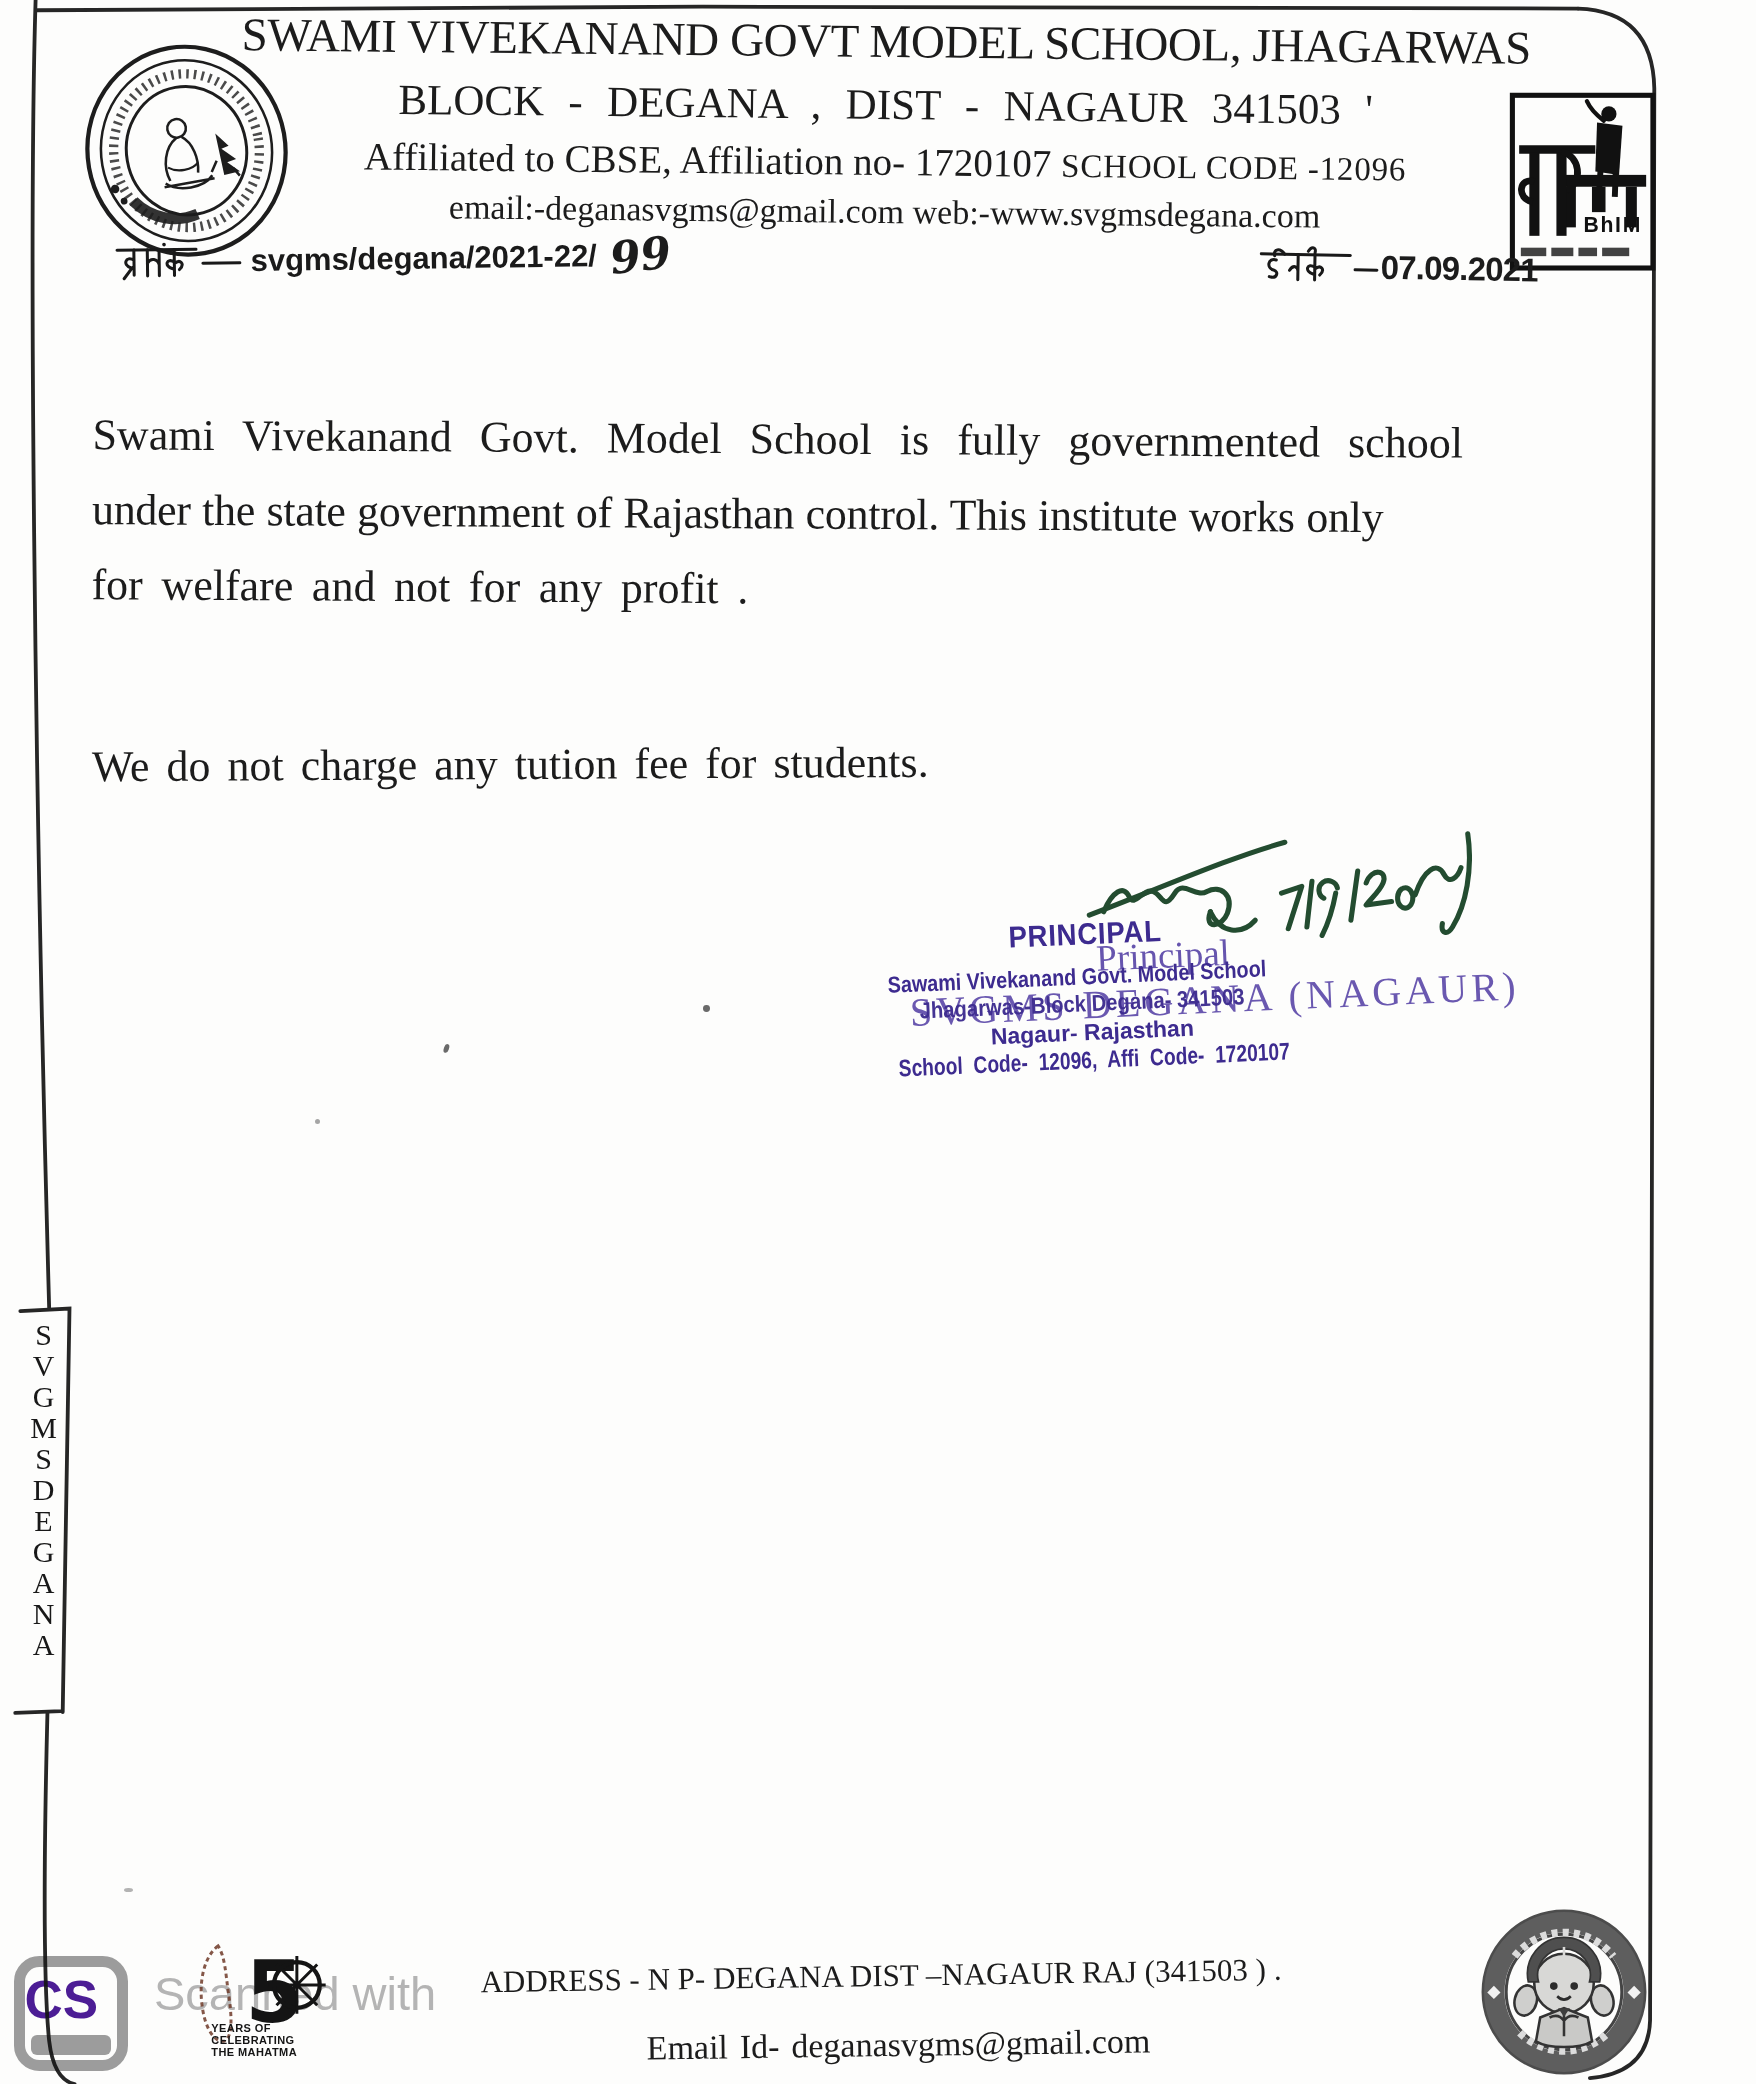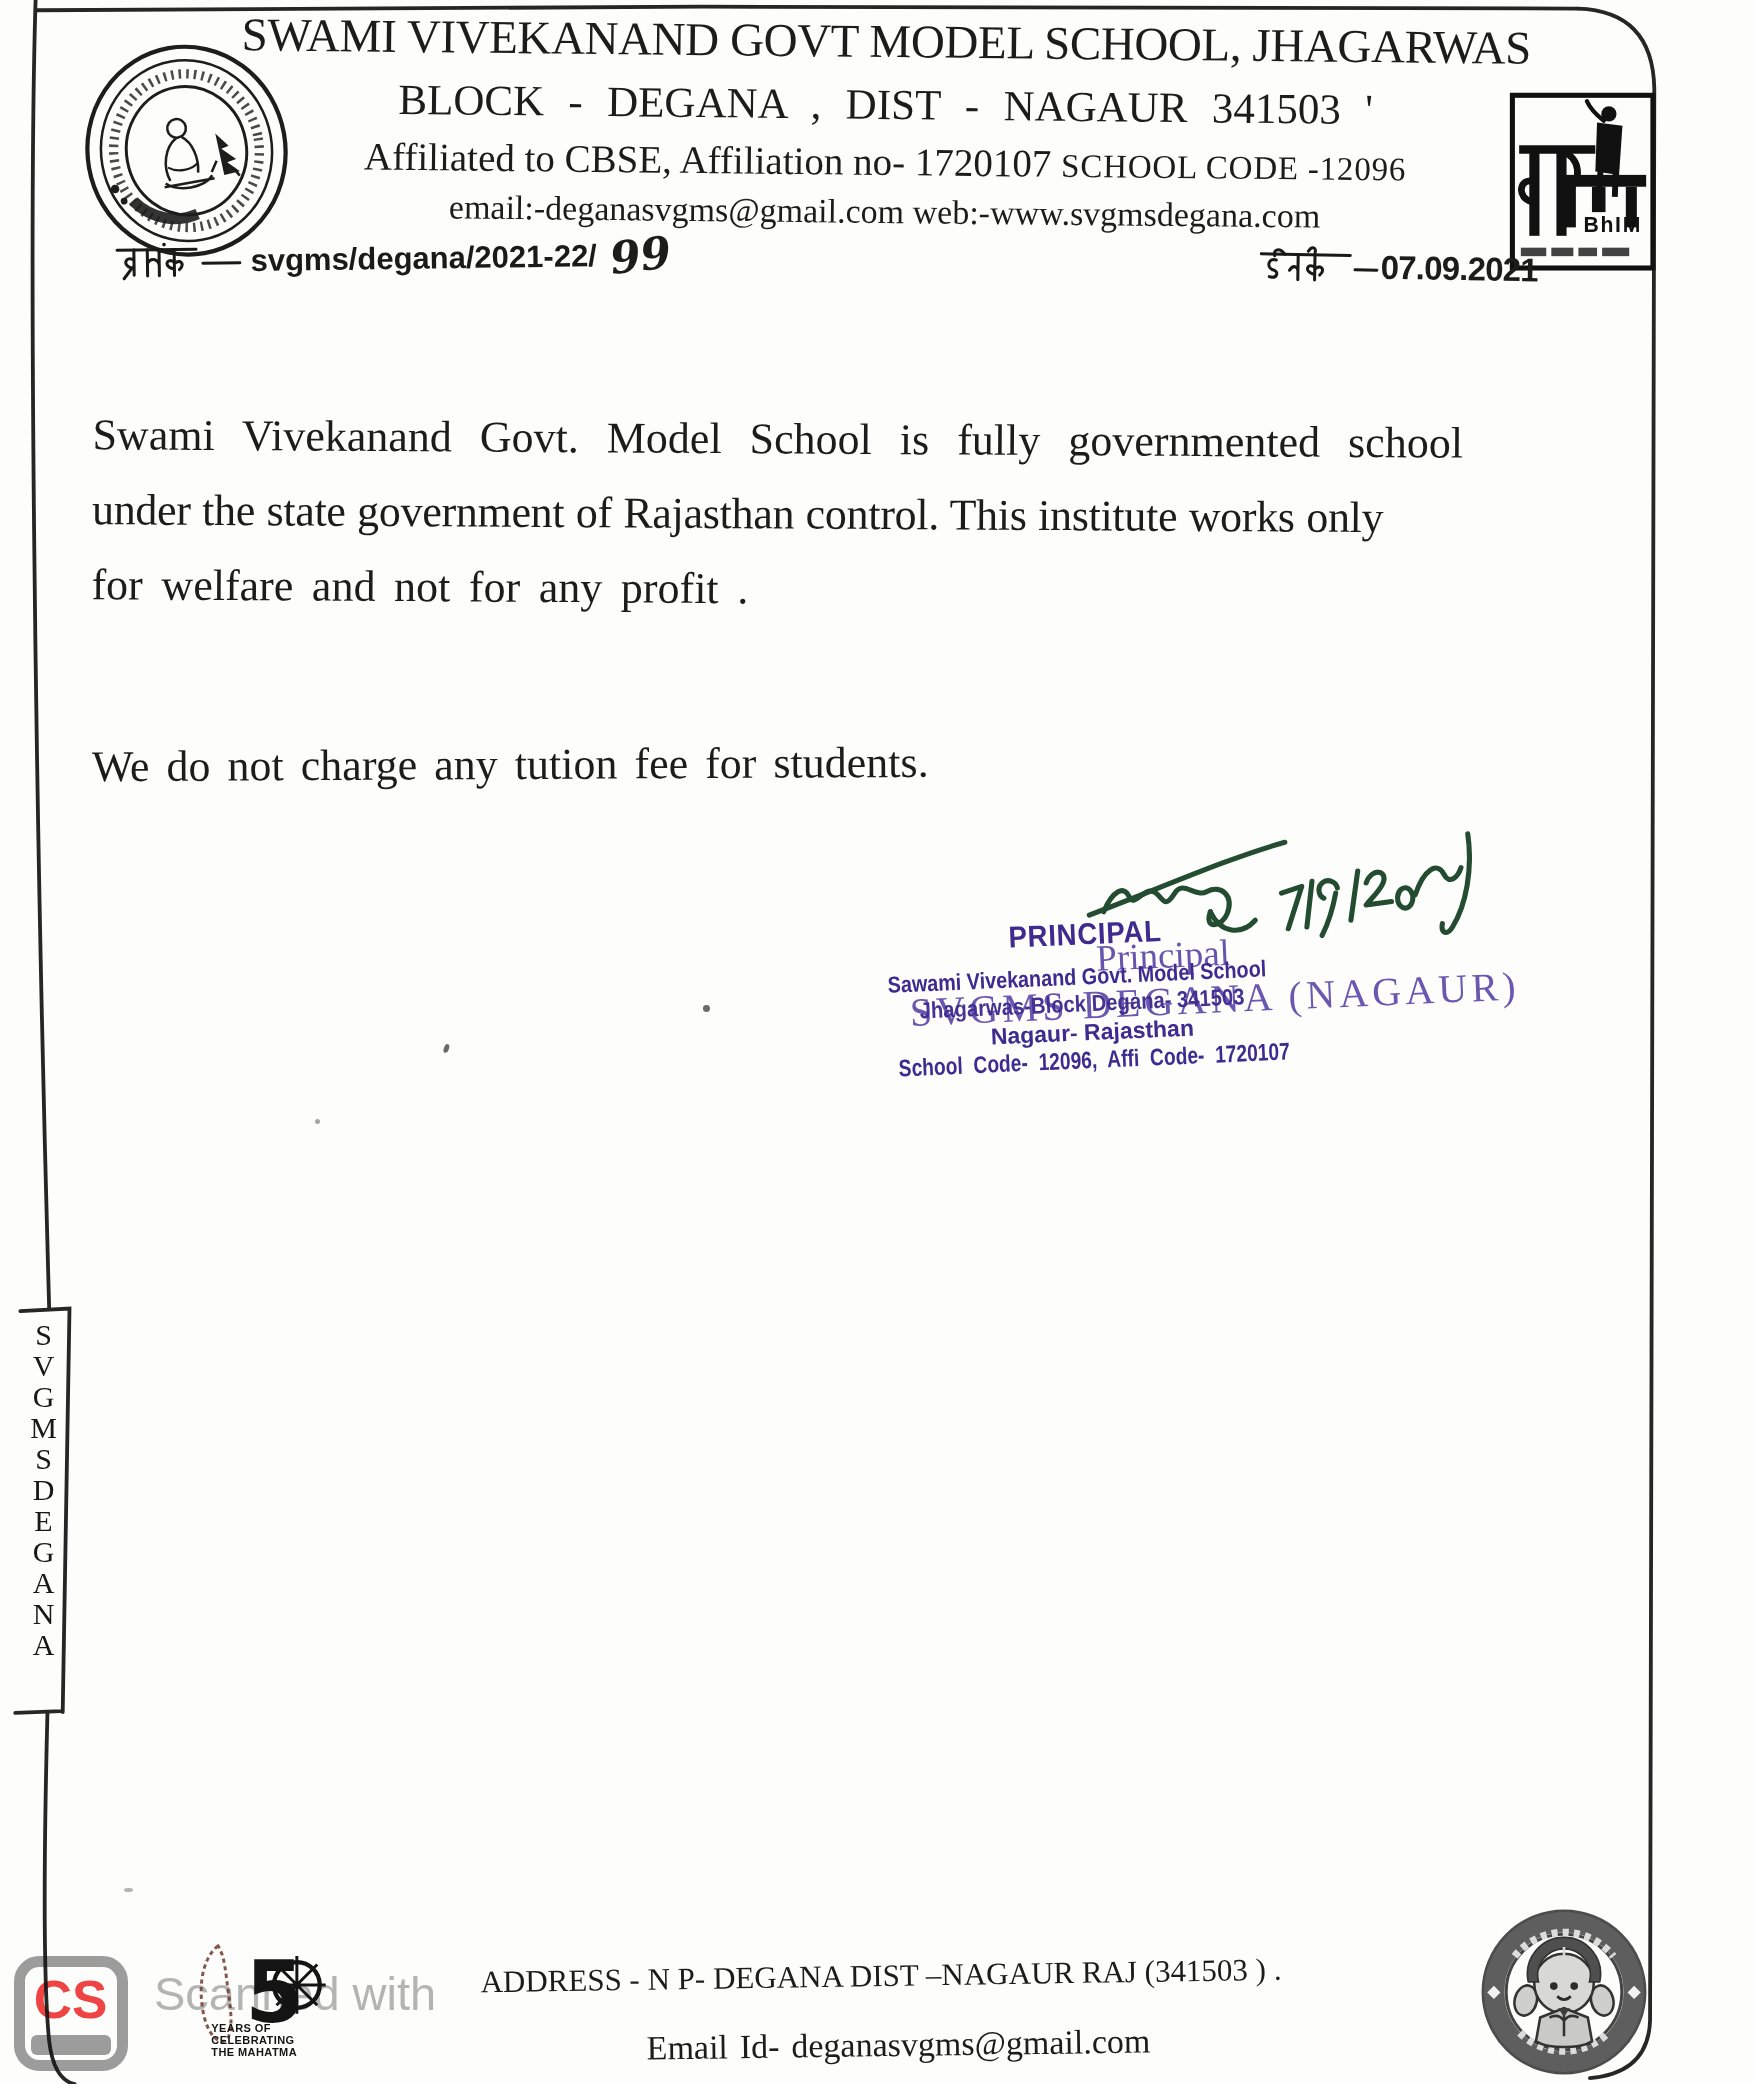--- a/index.html
+++ b/index.html
@@ -47,22 +47,22 @@
   .spine{left:24px;top:1319px;width:39px;display:flex;flex-direction:column;align-items:center;
          font-size:30px;line-height:31px;color:#181818;}
   
   .f-address{left:93px;top:1958px;width:1576px;text-align:center;font-size:31px;
              transform:rotate(-0.9deg);white-space:nowrap;}
   .f-email{left:102px;top:2026px;width:1593px;text-align:center;font-size:34px;word-spacing:3.4px;
            transform:rotate(-0.8deg);white-space:nowrap;}
   
   .cs-logo{left:13.6px;top:1956px;width:92px;height:93px;border:11px solid #9c9c9c;border-radius:25.4px;
            background:#fdfdfc;}
-  .cs-letters{position:absolute;left:0;right:0;top:1.7px;text-align:center;
-              font-family:"Liberation Sans",sans-serif;font-weight:700;font-size:53px;color:#ef4444;}
+  .cs-letters{position:absolute;left:0;right:0;top:1.7px;
+              font-family:"Liberation Sans",sans-serif;font-weight:700;font-size:53px;color:#4c1d95;}
   .cs-bar{position:absolute;left:6px;right:6px;bottom:5.1px;height:20.3px;background:#9c9c9c;border-radius:6px;}
   .wm-text{left:154px;top:1963px;font-family:"Liberation Sans",sans-serif;font-size:47px;line-height:61px;
            color:#b4b4b4;white-space:nowrap;}
   
   .speck{position:absolute;background:#6a6a6a;border-radius:50%;}
 </style>
 </head>
 <body>
 
 <div class="page">

